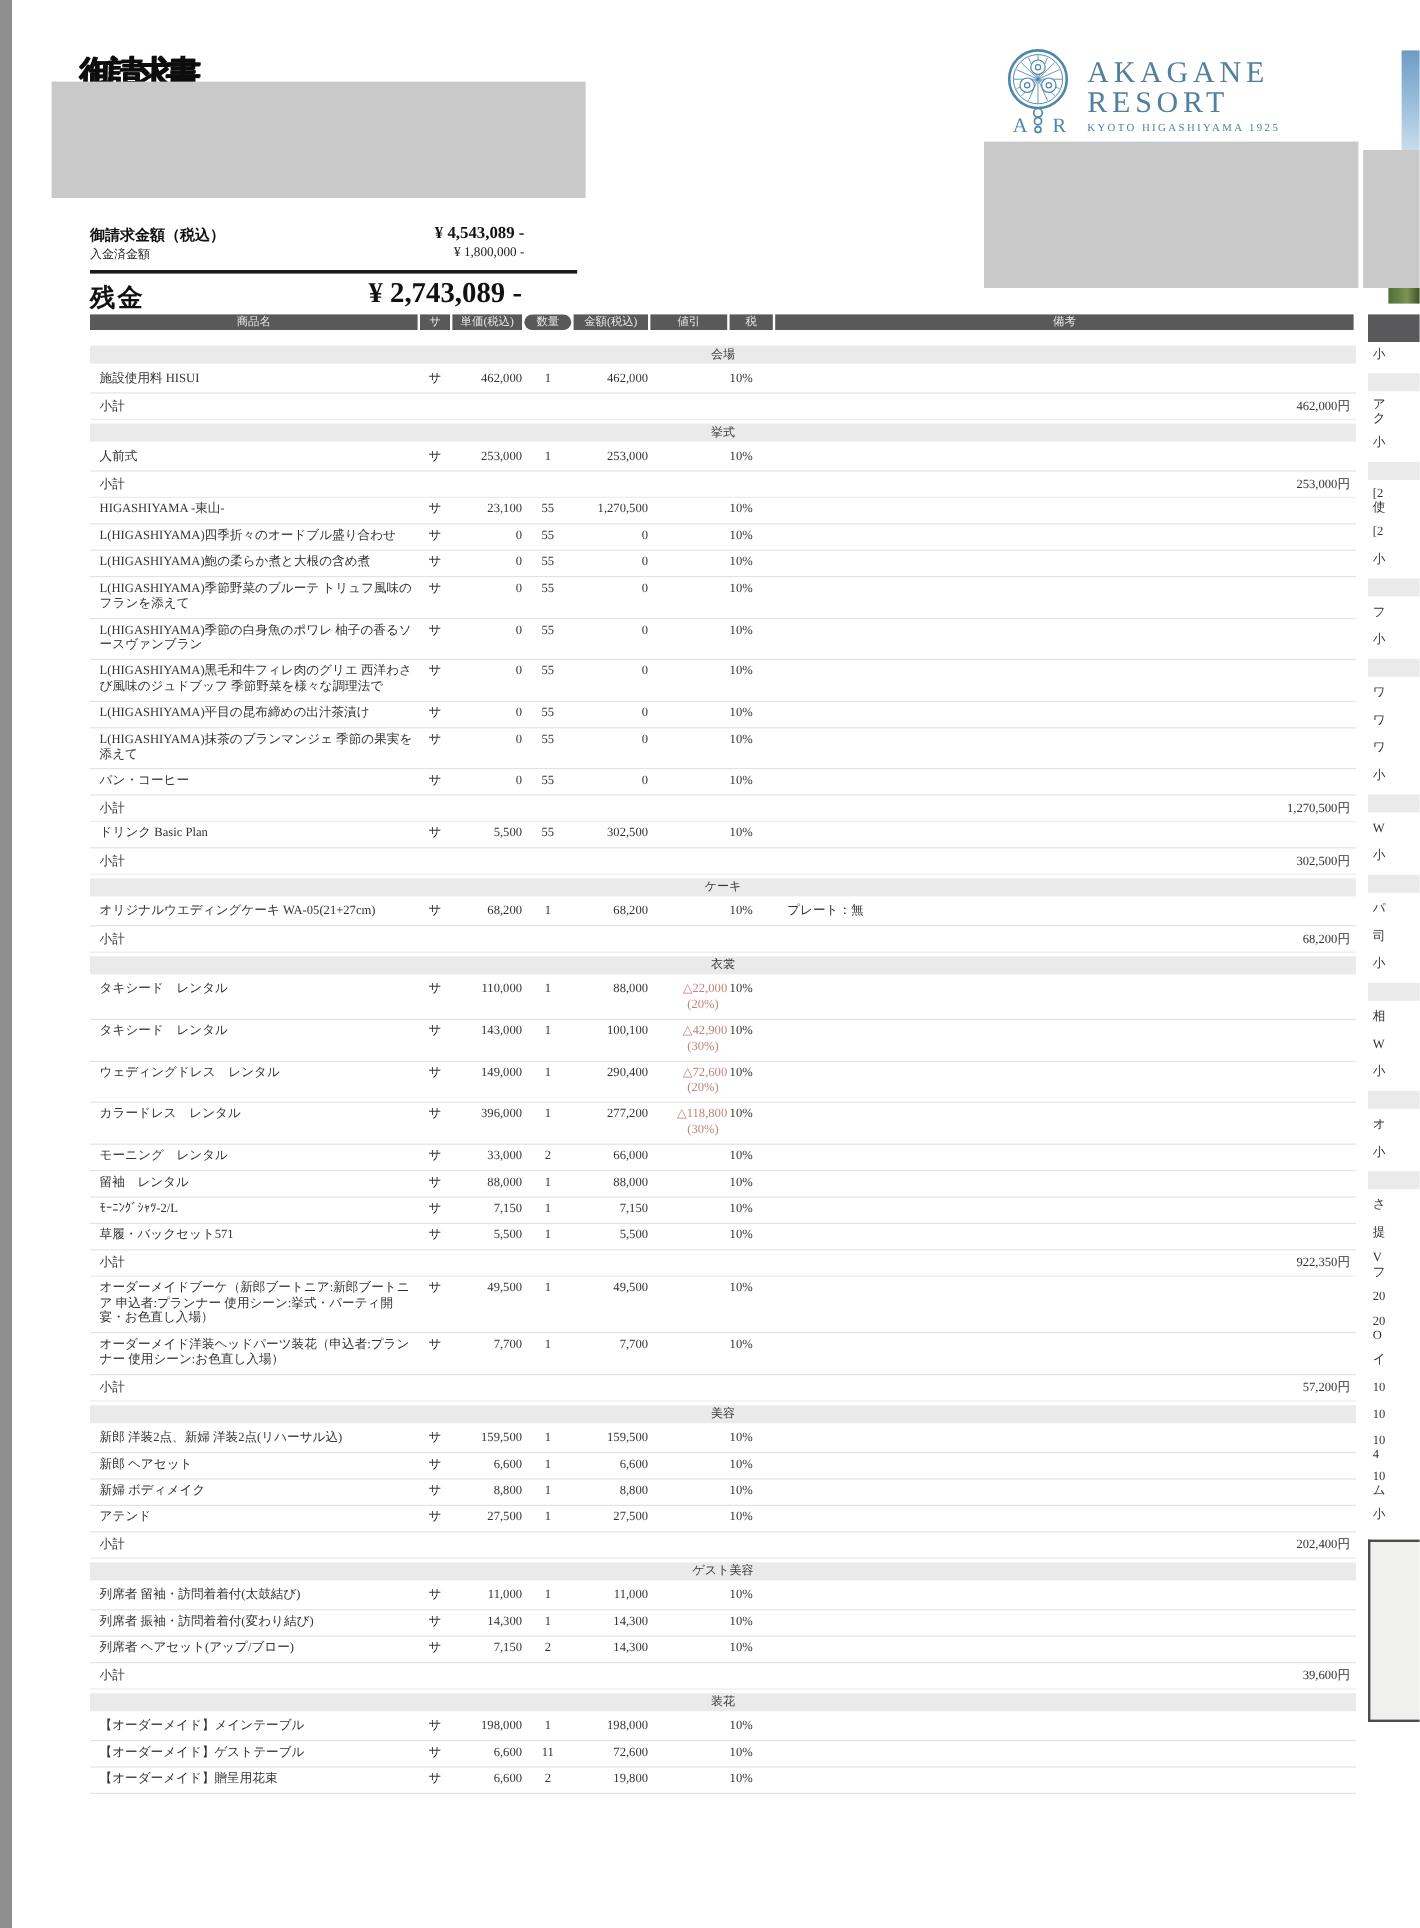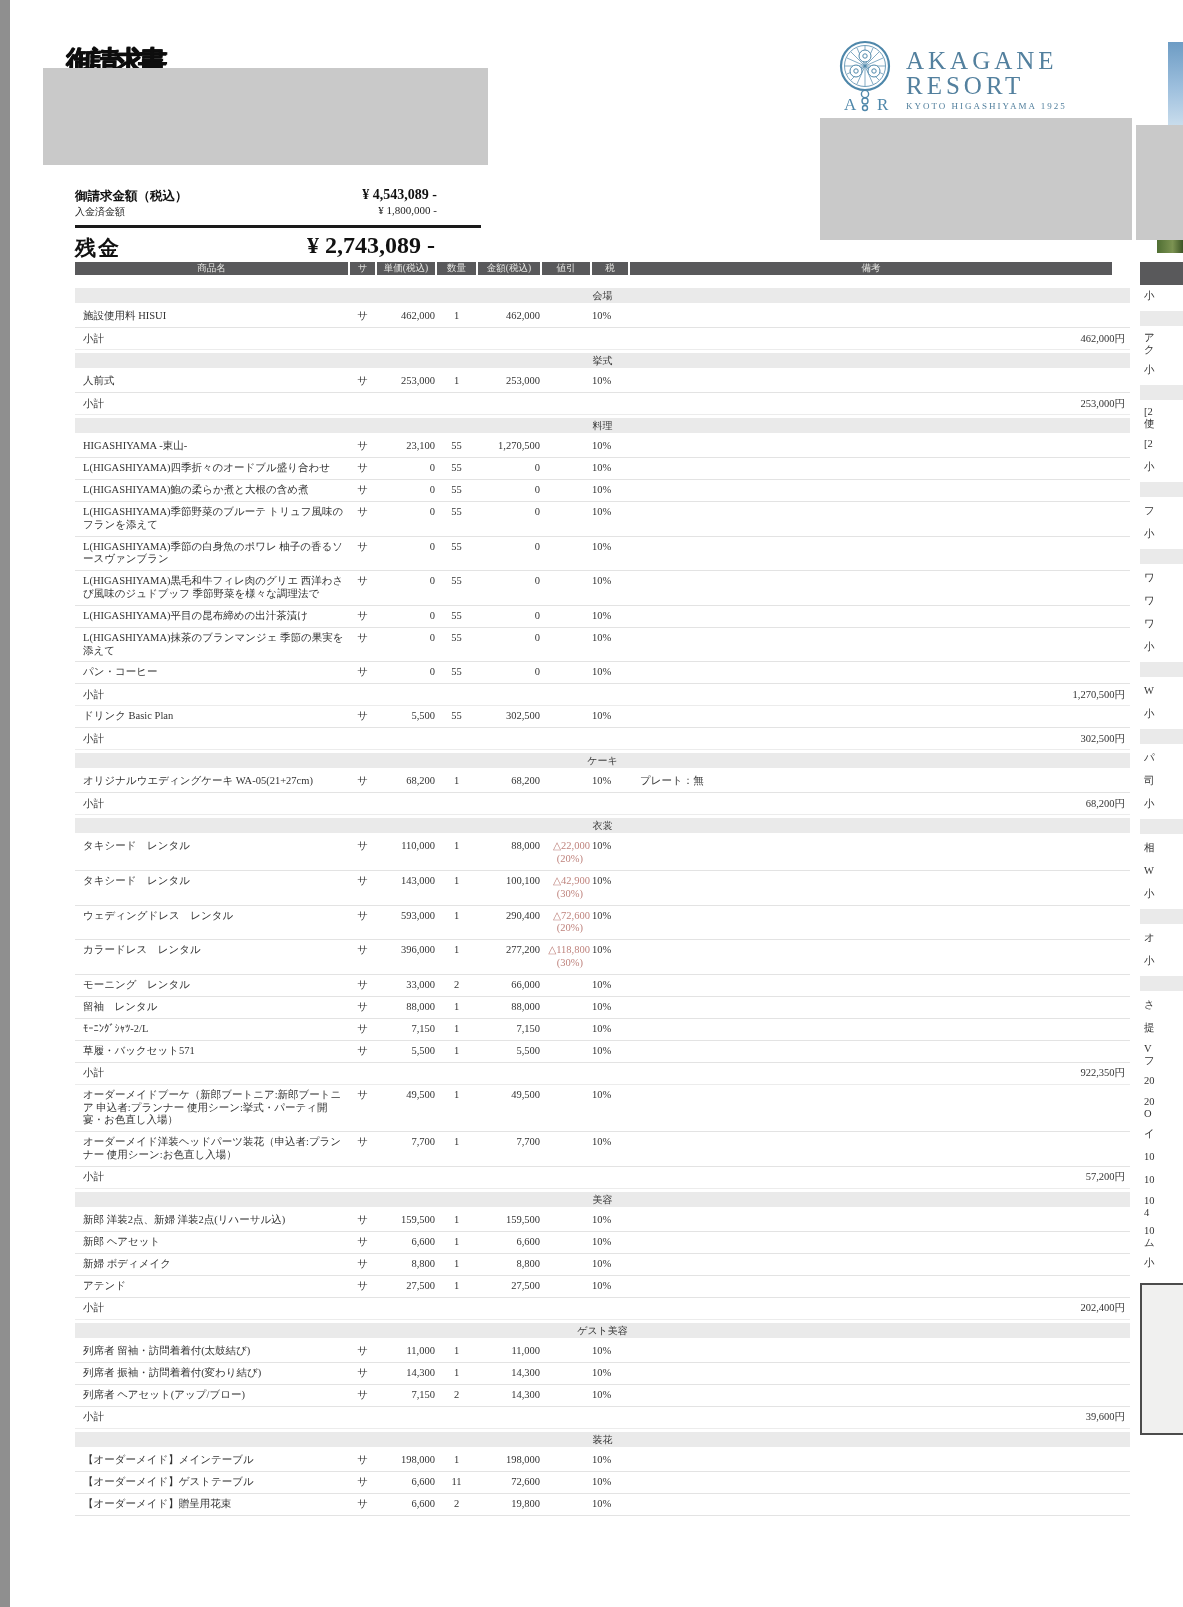--- a/index.html
+++ b/index.html
@@ -44,23 +44,23 @@
   .balance-label { position:absolute; left:0; top:2px; font-size:21px; font-weight:700; color:#111; letter-spacing:2px; }
   .balance-value { position:absolute; right:46px; top:0; font-size:24px; font-weight:700; color:#111; }
 
   
   .invoice-table { position:absolute; left:75px; top:262px; width:1055px; font-size:10.5px; }
   .trow { display:flex; align-items:flex-start; }
   .c { flex:none; }
   .c1 { width:273px; margin-right:2px; padding-left:8px;  text-align:left; }
   .c2 { width:25px;  margin-right:2px; text-align:center; }
   .c3 { width:58px;  margin-right:2px; text-align:right;  }
-  .c4 { width:39px;  margin-right:2px; text-align:center; }
+  .c4 { width:39px;  margin-right:2px; text-align:center;border-radius:10px; }
   .c5 { width:62px;  margin-right:2px; text-align:right;  }
-  .c6 { width:48px;  margin-right:2px; text-align:right;  }
+  .c6 { width:64px;  margin-right:2px; text-align:right;  }
   .c7 { width:36px;  margin-right:2px; }
   .c8 { width:482px; padding-left:10px; text-align:left;  }
 
   .thead { height:23px; align-items:flex-start; }
   .thead .c {
     background:#59595b; color:#e7e7e4; font-size:9.5px;
     display:flex; align-items:center; justify-content:center;
     padding-left:0; text-align:center;
   }
   .section-row { margin:3px 0; }
@@ -182,23 +182,20 @@
         <div class="c c4">1</div>
         <div class="c c5">253,000</div>
         <div class="c c6"></div>
         <div class="c c7">10%</div>
         <div class="c c8"></div>
       </div>
       <div class="trow subtotal-row">
         <div class="subtotal-label">小計</div>
         <div class="subtotal-amount">253,000円</div>
       </div>
-      <div class="trow section-row">
-        <div class="section-bar">料理</div>
-      </div>
       <div class="trow item-row">
         <div class="c c1">HIGASHIYAMA -東山-</div>
         <div class="c c2">サ</div>
         <div class="c c3">23,100</div>
         <div class="c c4">55</div>
         <div class="c c5">1,270,500</div>
         <div class="c c6"></div>
         <div class="c c7">10%</div>
         <div class="c c8"></div>
       </div>
@@ -342,21 +339,21 @@
         <div class="c c6">
           <div class="disc">△42,900</div>
           <div class="disc-rate">(30%)</div>
         </div>
         <div class="c c7">10%</div>
         <div class="c c8"></div>
       </div>
       <div class="trow item-row">
         <div class="c c1">ウェディングドレス　レンタル</div>
         <div class="c c2">サ</div>
-        <div class="c c3">593,000</div>
+        <div class="c c3">149,000</div>
         <div class="c c4">1</div>
         <div class="c c5">290,400</div>
         <div class="c c6">
           <div class="disc">△72,600</div>
           <div class="disc-rate">(20%)</div>
         </div>
         <div class="c c7">10%</div>
         <div class="c c8"></div>
       </div>
       <div class="trow item-row">

